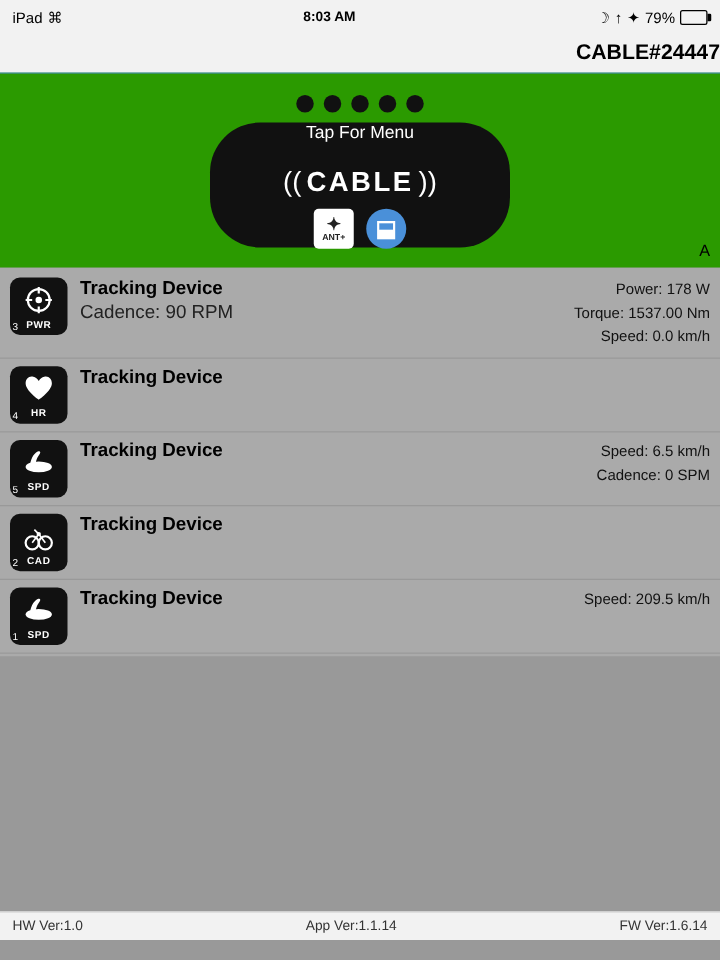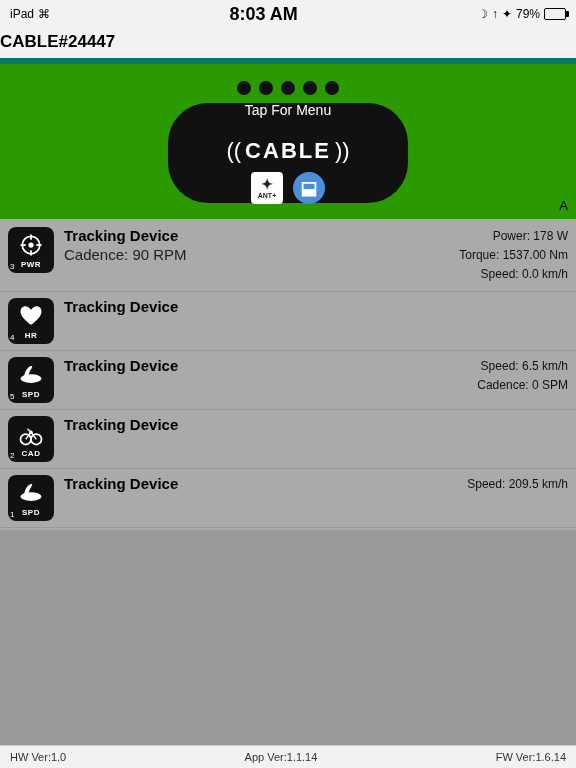--- a/index.html
+++ b/index.html
@@ -19,47 +19,47 @@
       background: #f2f2f2;
       display: flex;
       align-items: center;
       justify-content: space-between;
       padding: 0 10px;
       font-size: 12px;
       color: #000;
       gap: 48px;
     }
     .status-left { display: flex; align-items: center; gap: 4px; }
-    .status-center { font-weight: 600; font-size: 18px; text-align: center; }
+    .status-center { font-weight: 600; font-size: 11px; text-align: center; }
     .status-right { display: flex; align-items: center; gap: 4px; font-size: 12px; }
     .battery-icon {
       display: inline-flex; align-items: center; gap: 1px;
     }
     .battery-body {
       width: 22px; height: 12px; border: 1.5px solid #000; border-radius: 2px;
       position: relative;
     }
     .battery-fill {
       width: 79%; height: 100%; background: #000;
     }
     .battery-nub {
       width: 3px; height: 6px; background: #000; border-radius: 0 1px 1px 0;
       position: absolute; right: -4px; top: 50%; transform: translateY(-50%);
     }
 
     
     .title-bar {
       width: 100%;
       background: #f2f2f2;
-      text-align: left;
+      text-align: right;
       padding: 4px 0 6px;
       font-size: 17px;
       font-weight: 600;
       color: #000;
-      border-bottom: 6px solid #0f766e;
+      border-bottom: 1px solid #0f766e;
     }
 
     
     .green-header {
       background: #2b9a00;
       width: 100%;
       height: 155px;
       display: flex;
       flex-direction: column;
       align-items: center;
@@ -192,21 +192,21 @@
     .device-stats {
       text-align: right;
       font-size: 12px;
       color: #111;
       line-height: 1.6;
     }
 
     
     .footer {
       position: absolute;
-      bottom: 0;
+      bottom: 16px;
       width: 100%;
       background: #f2f2f2;
       border-top: 1px solid #ccc;
       display: flex;
       justify-content: space-between;
       padding: 5px 10px;
       font-size: 11px;
       color: #333;
     }
   </style>

